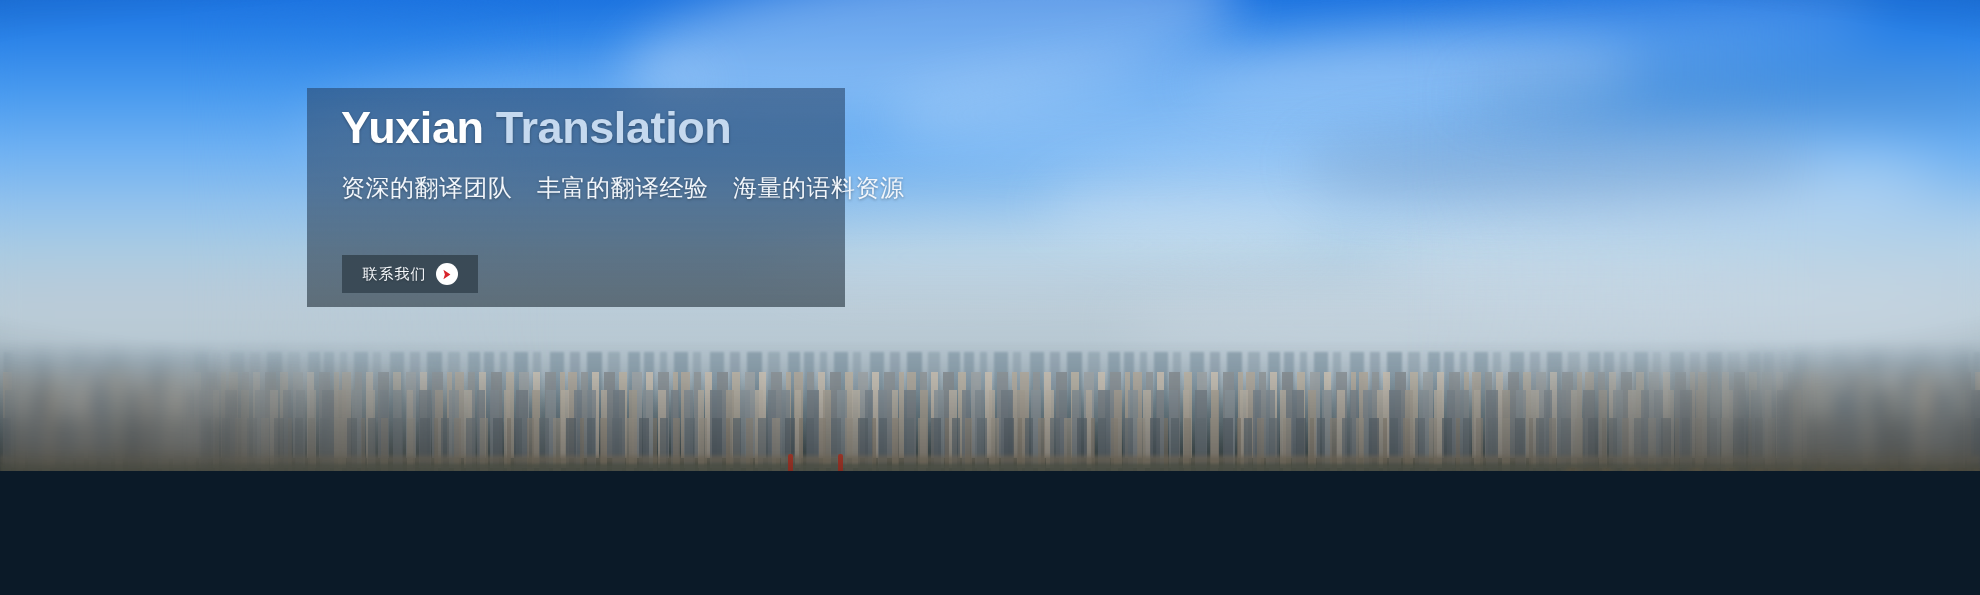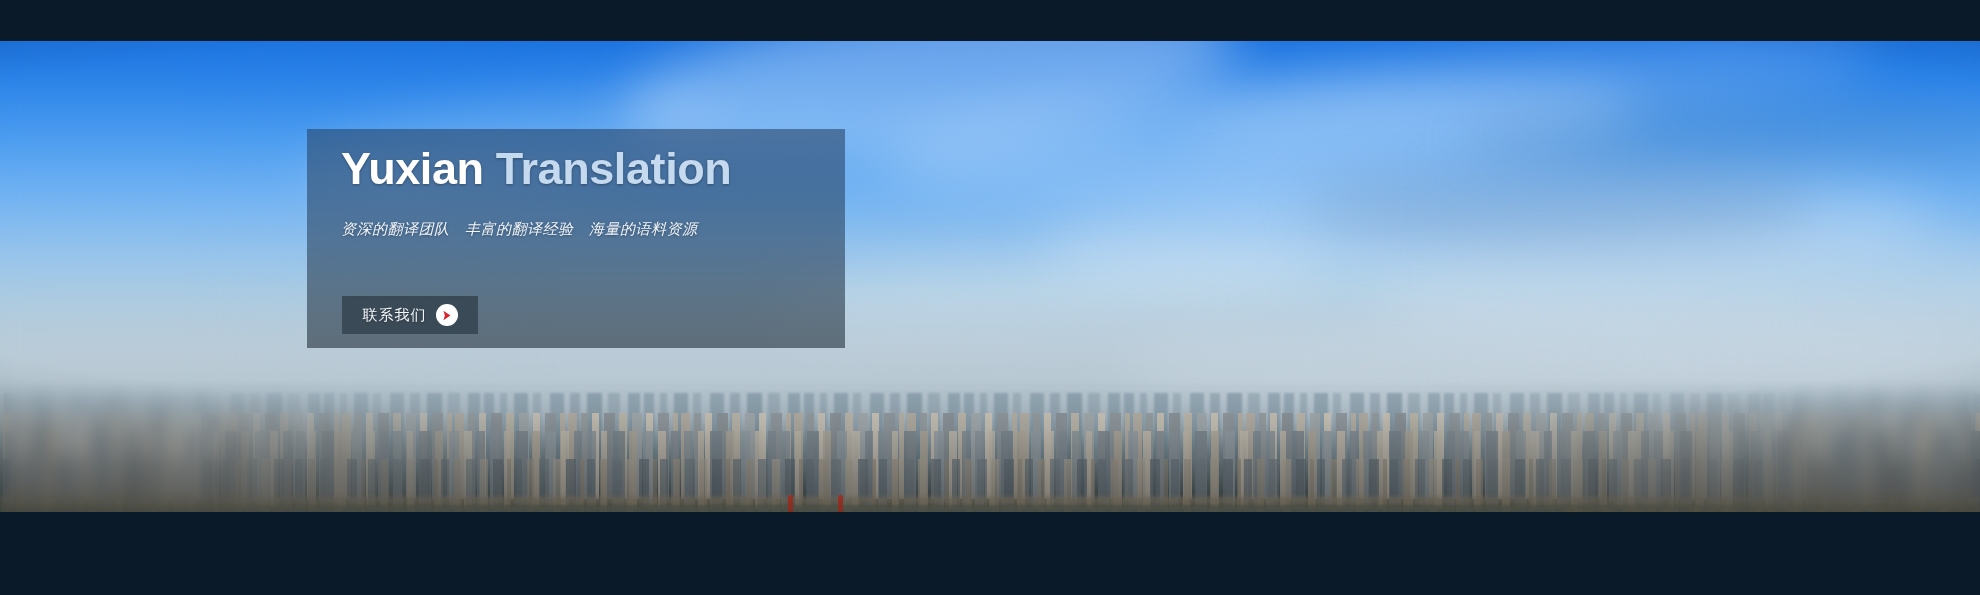--- a/index.html
+++ b/index.html
@@ -10,21 +10,20 @@
     overflow:hidden;
     background:#0b1a28;
     font-family:"Liberation Sans","DejaVu Sans",sans-serif;
   }
 
   
   .hero {
     position:relative;
     width:1980px; height:471px;
     overflow:hidden;
-    margin-top:41px;
   }
 
   
   .sky {
     position:absolute; inset:0;
     background:
       linear-gradient(to bottom,
         #1d74e0 0%,
         #2b83e8 8%,
         #4a9bef 20%,
@@ -289,27 +288,26 @@
     white-space:nowrap;
     text-shadow:0 1px 3px rgba(0,0,0,.32);
   }
   .headline .word-a { color:#ffffff; }
   .headline .word-b { color:#c5d9ef; }
 
   
   .features {
     position:absolute; left:0; top:85px;
     color:#f2f6fb;
-    font-size:15px;
+    font-size:24px;
     line-height:30px;
     letter-spacing:.5px;
     white-space:nowrap;
     text-shadow:0 1px 3px rgba(0,0,0,.35);
     font-family:"DejaVu Sans","Liberation Sans",sans-serif;
-    font-style:italic;
   }
   .features .fline { display:block; }
 
   
   .cta {
     position:absolute; left:1px; top:167px;
     width:136px; height:38px;
     background:rgba(54,68,80,.88);
     border:none;
     display:flex;

